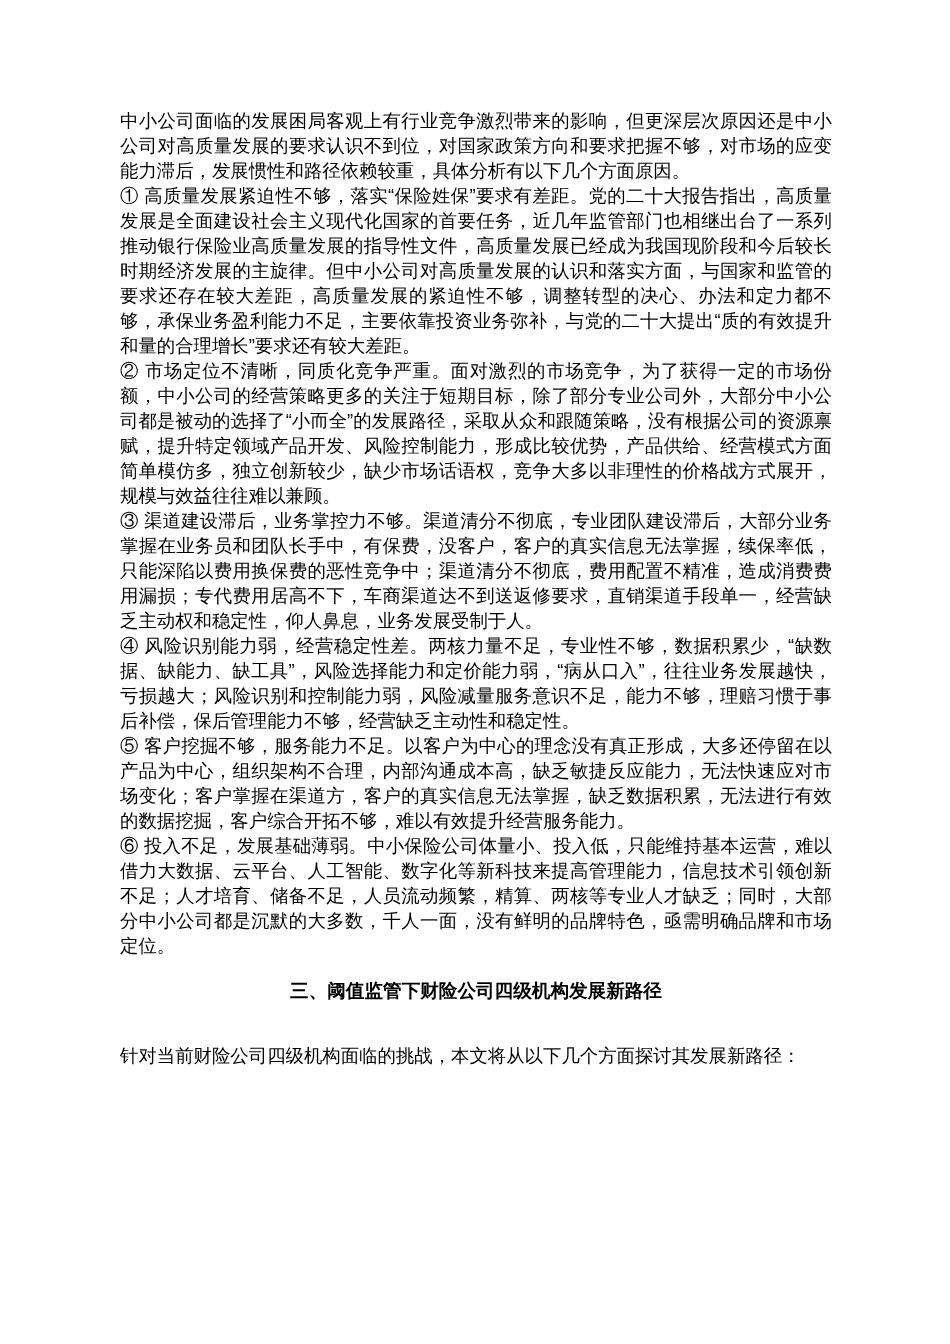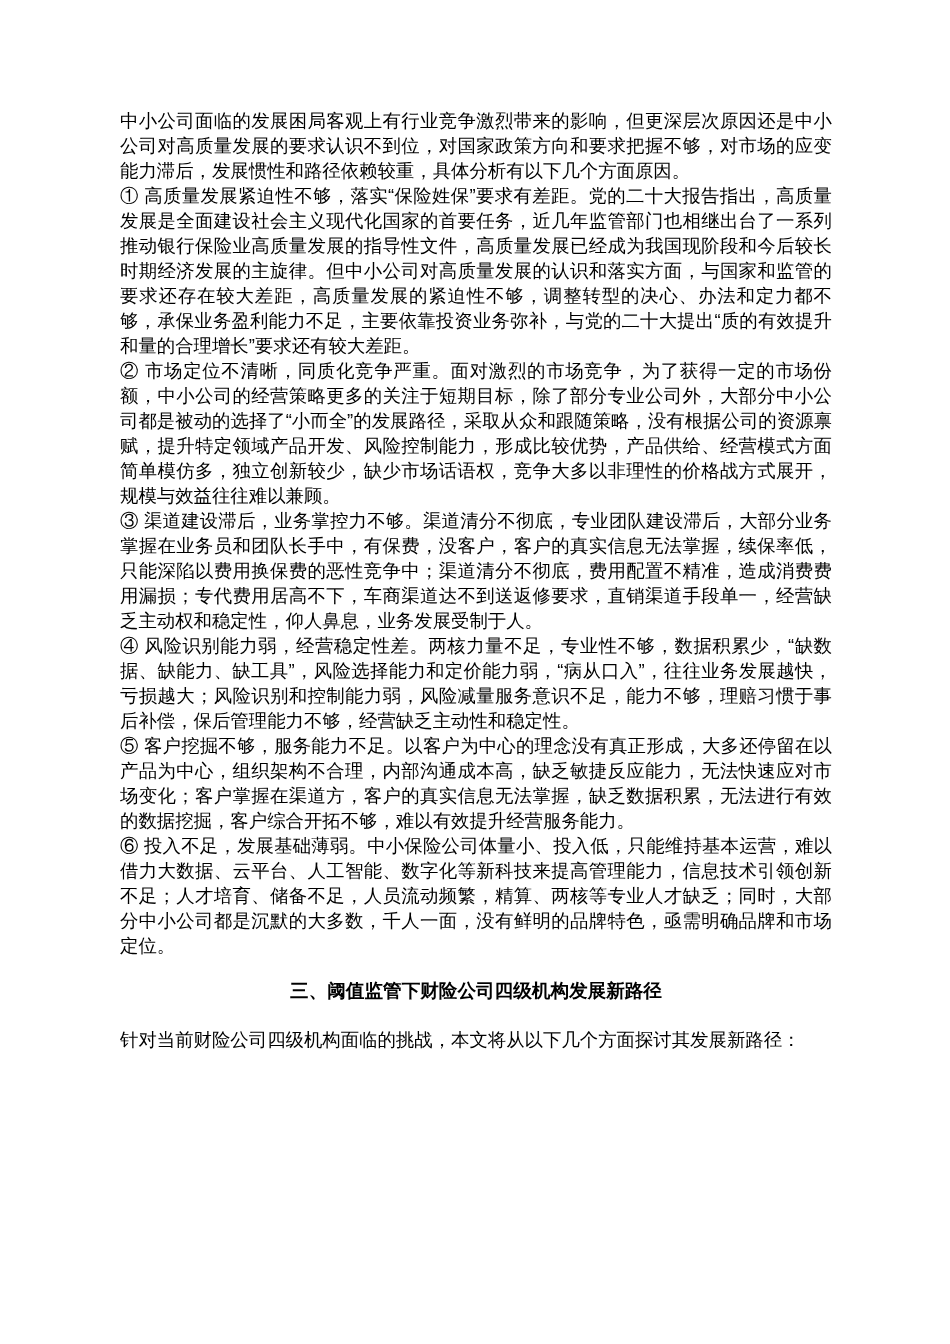--- a/index.html
+++ b/index.html
@@ -33,21 +33,21 @@
   }
   h2.section-heading {
     margin: 20px 0 0 0;
     font-size: 18.6px;
     line-height: 25px;
     font-weight: 700;
     color: #000000;
     text-align: center;
   }
   p.intro {
-    margin-top: 24px;
+    margin-top: 40px;
   }
   h3.sub-heading {
     margin: 29px 0 0 9px;
     font-size: 15.5px;
     line-height: 21px;
     font-weight: 700;
     color: #000000;
   }
   .numbered-item {
     margin: 30px 0 0 42px;

